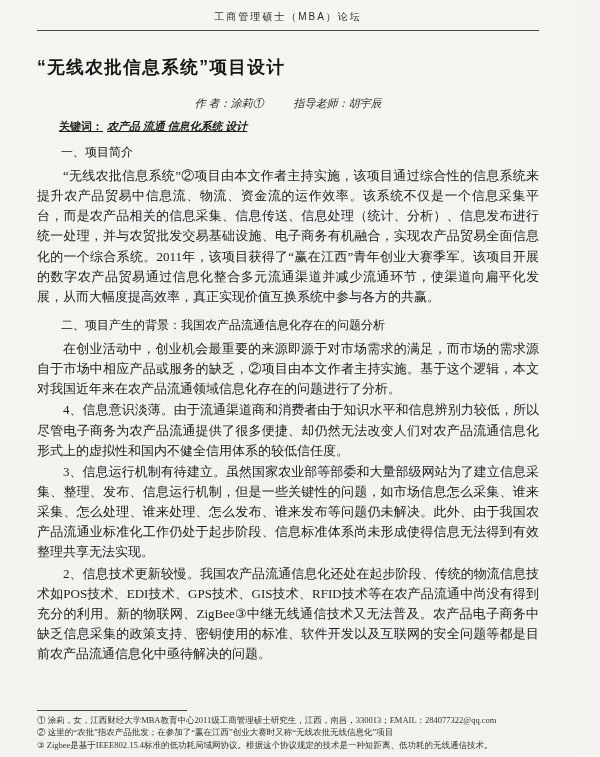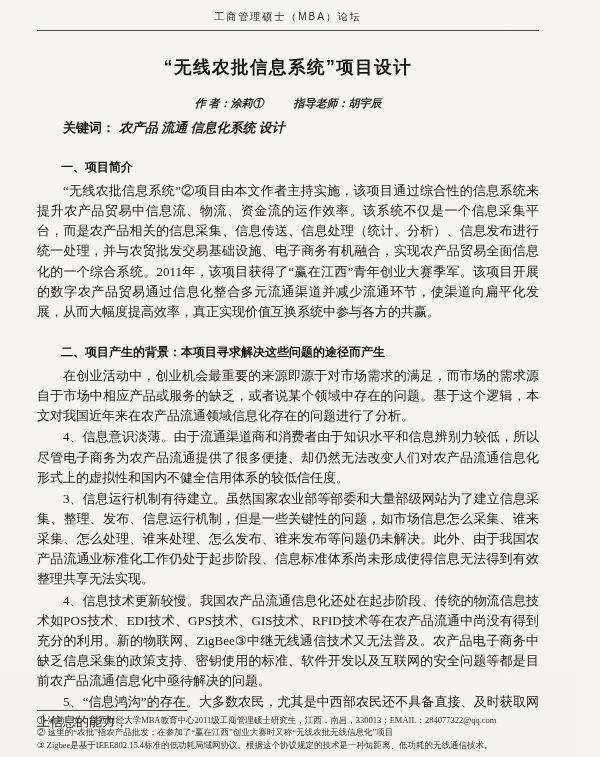--- a/index.html
+++ b/index.html
@@ -21,63 +21,63 @@
   .journal-header {
     text-align: center;
     font-size: 10px;
     letter-spacing: 2px;
     color: #2b2b2b;
     padding: 4px 0 6px 0;
     border-bottom: 1.4px solid #4a4a4a;
     font-family: "Liberation Sans", sans-serif;
   }
   .title {
-    text-align: center;
+    text-align: left;
     font-size: 17.5px;
     font-weight: bold;
     letter-spacing: 1.5px;
     margin: 24px 0 0 0;
     font-family: "Liberation Sans", "DejaVu Sans", sans-serif;
     color: #161616;
   }
   .byline {
     text-align: center;
     font-size: 11px;
     font-style: italic;
     margin-top: 17px;
     color: #2a2a2a;
-    font-weight: bold;
   }
   .byline .gap { display: inline-block; width: 30px; }
   .abstract {
     margin: 20px 0 0 0;
     font-size: 11px;
     line-height: 1.5;
     text-indent: 2em;
     text-align: justify;
     font-style: italic;
     color: #242424;
   }
   .abs-label, .kw-label {
     font-style: normal;
     font-weight: bold;
     font-family: "Liberation Sans", sans-serif;
     margin-right: 4px;
   }
   .keywords {
     margin: 8px 0 0 0;
-    font-size: 13px;
+    font-size: 11px;
     font-weight: bold;
     text-indent: 2em;
     font-style: italic;
+    text-decoration: underline;
   }
   .section-heading {
     font-size: 12px;
-    font-weight: bold;
-    margin: 22px 0 5px 0;
+    font-weight: normal;
+    margin: 10px 0 5px 0;
     text-indent: 2em;
     color: #141414;
   }
   .para {
     margin: 0 0 1px 0;
     font-size: 13px;
     line-height: 1.55;
     text-indent: 2em;
     text-align: justify;
     color: #222;
@@ -113,26 +113,25 @@
   </div>
 
 
   <p class="keywords">
     <span class="kw-label">关键词：</span><span>农产品 流通 信息化系统 设计</span>
   </p>
 
   <h2 class="section-heading">一、项目简介</h2>
   <p class="para">“无线农批信息系统”②项目由本文作者主持实施，该项目通过综合性的信息系统来提升农产品贸易中信息流、物流、资金流的运作效率。该系统不仅是一个信息采集平台，而是农产品相关的信息采集、信息传送、信息处理（统计、分析）、信息发布进行统一处理，并与农贸批发交易基础设施、电子商务有机融合，实现农产品贸易全面信息化的一个综合系统。2011年，该项目获得了“赢在江西”青年创业大赛季军。该项目开展的数字农产品贸易通过信息化整合多元流通渠道并减少流通环节，使渠道向扁平化发展，从而大幅度提高效率，真正实现价值互换系统中参与各方的共赢。</p>
 
-  <h2 class="section-heading">二、项目产生的背景：本项目寻求解决这些问题的途径而产生</h2>
-  <p class="para">在创业活动中，创业机会最重要的来源即源于对市场需求的满足，而市场的需求源自于市场中相应产品或服务的缺乏，或者说某个领域中存在的问题。基于这个逻辑，本文对我国近年来在农产品流通领域信息化存在的问题进行了分析。</p>
+  <h2 class="section-heading">二、项目产生的背景：我国农产品流通信息化存在的问题分析</h2>
+  <p class="para">在创业活动中，创业机会最重要的来源即源于对市场需求的满足，而市场的需求源自于市场中相应产品或服务的缺乏，②项目由本文作者主持实施。基于这个逻辑，本文对我国近年来在农产品流通领域信息化存在的问题进行了分析。</p>
   <p class="para">4、信息意识淡薄。由于流通渠道商和消费者由于知识水平和信息辨别力较低，所以尽管电子商务为农产品流通提供了很多便捷、却仍然无法改变人们对农产品流通信息化形式上的虚拟性和国内不健全信用体系的较低信任度。</p>
   <p class="para">3、信息运行机制有待建立。虽然国家农业部等部委和大量部级网站为了建立信息采集、整理、发布、信息运行机制，但是一些关键性的问题，如市场信息怎么采集、谁来采集、怎么处理、谁来处理、怎么发布、谁来发布等问题仍未解决。此外、由于我国农产品流通业标准化工作仍处于起步阶段、信息标准体系尚未形成使得信息无法得到有效整理共享无法实现。</p>
-  <p class="para">4、信息技术更新较慢。我国农产品流通信息化还处在起步阶段、传统的物流信息技术如POS技术、EDI技术、GPS技术、GIS技术、RFID技术等在农产品流通中尚没有得到充分的利用。新的物联网、ZigBee③中继无线通信技术又无法普及。农产品电子商务中缺乏信息采集的政策支持、密钥使用的标准、软件开发以及互联网的安全问题等都是目前农产品流通信息化中亟待解决的问题。</p>
-  <p class="para">5、“信息鸿沟”的存在。大多数农民，尤其是中西部农民还不具备直接、及时获取网上信息的能力，</p>
+  <p class="para">2、信息技术更新较慢。我国农产品流通信息化还处在起步阶段、传统的物流信息技术如POS技术、EDI技术、GPS技术、GIS技术、RFID技术等在农产品流通中尚没有得到充分的利用。新的物联网、ZigBee③中继无线通信技术又无法普及。农产品电子商务中缺乏信息采集的政策支持、密钥使用的标准、软件开发以及互联网的安全问题等都是目前农产品流通信息化中亟待解决的问题。</p>
 
   <div class="footnotes">
     <div class="fn-rule"></div>
     <p class="fn">① 涂莉，女，江西财经大学MBA教育中心2011级工商管理硕士研究生，江西，南昌，330013；EMAIL：284077322@qq.com</p>
     <p class="fn">② 这里的“农批”指农产品批发；在参加了“赢在江西”创业大赛时又称“无线农批无线信息化”项目</p>
     <p class="fn">③ Zigbee是基于IEEE802.15.4标准的低功耗局域网协议。根据这个协议规定的技术是一种短距离、低功耗的无线通信技术。</p>
   </div>
 
 </div>
 

